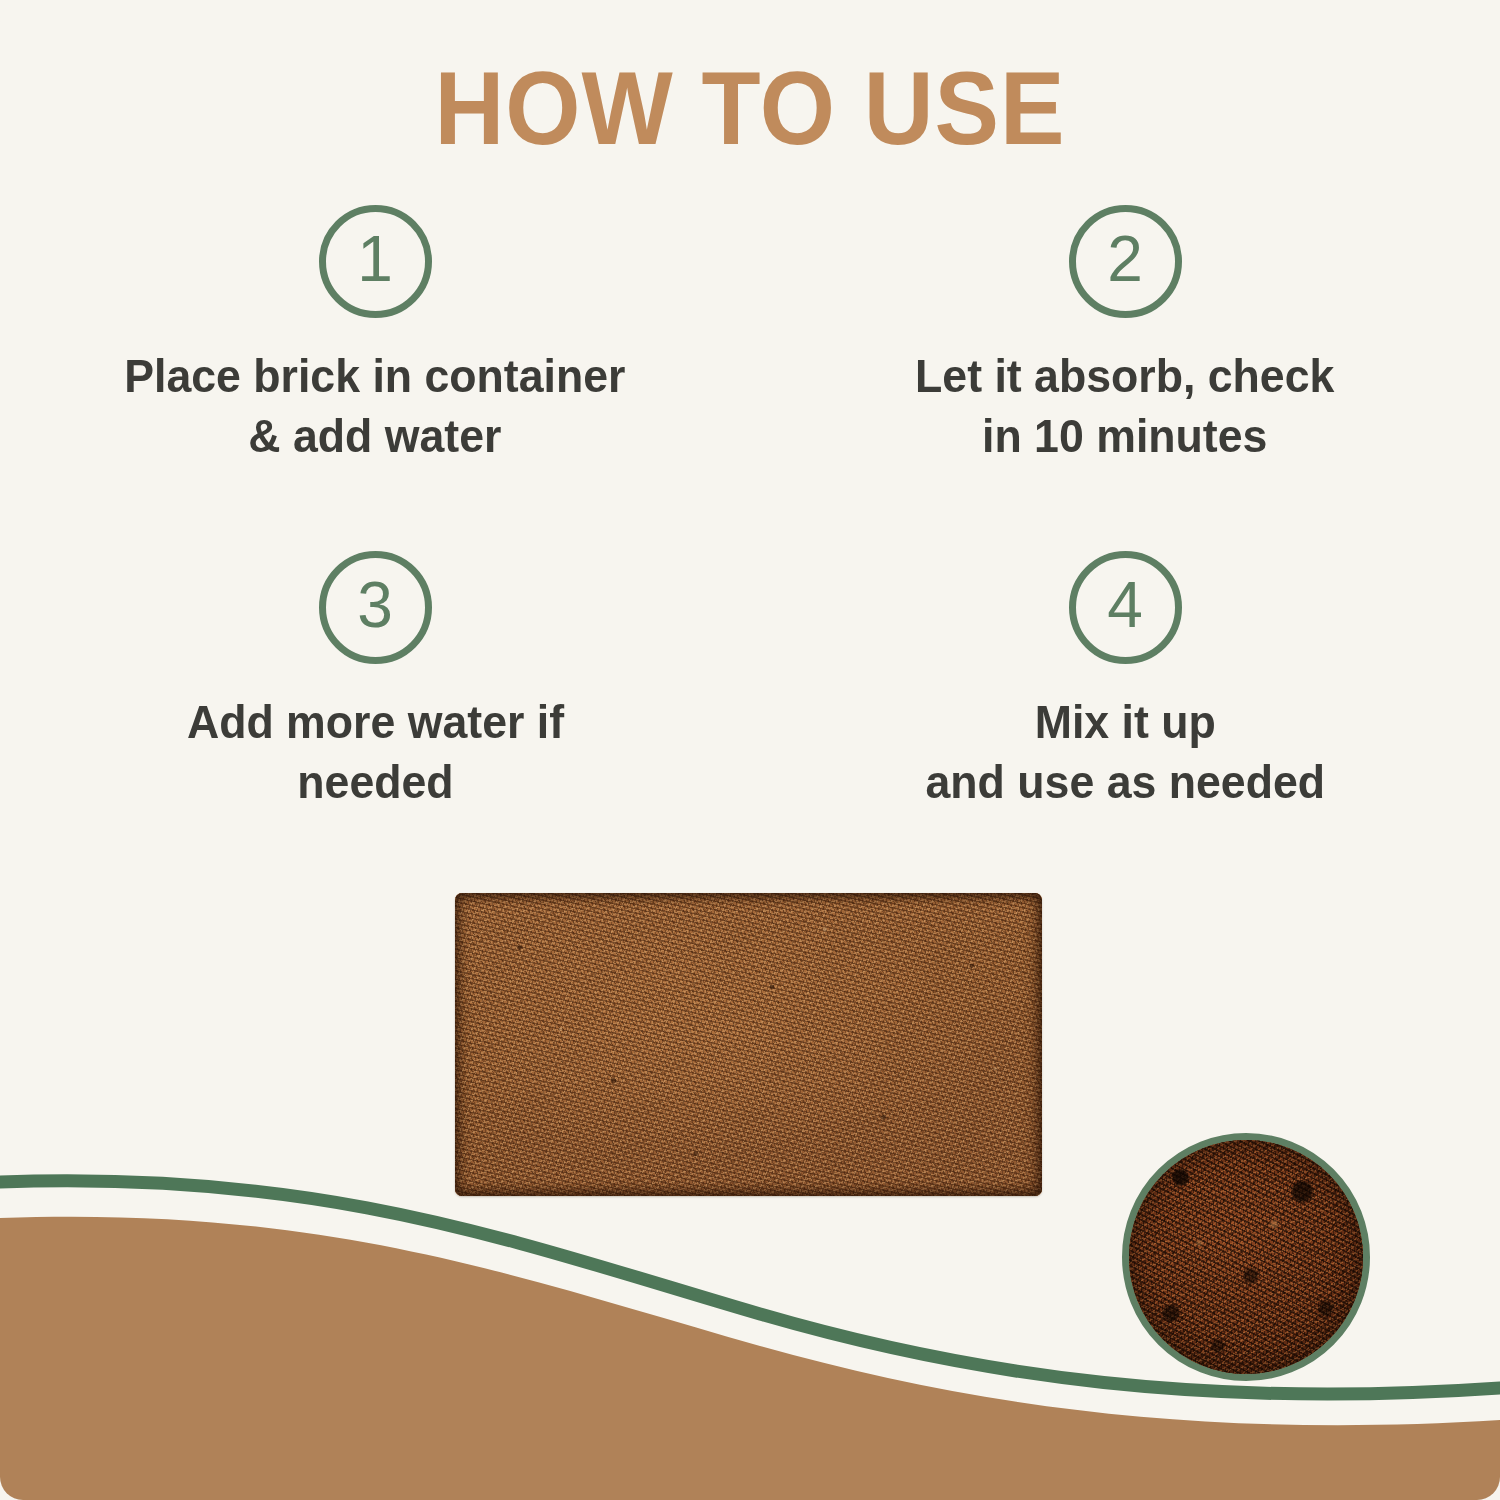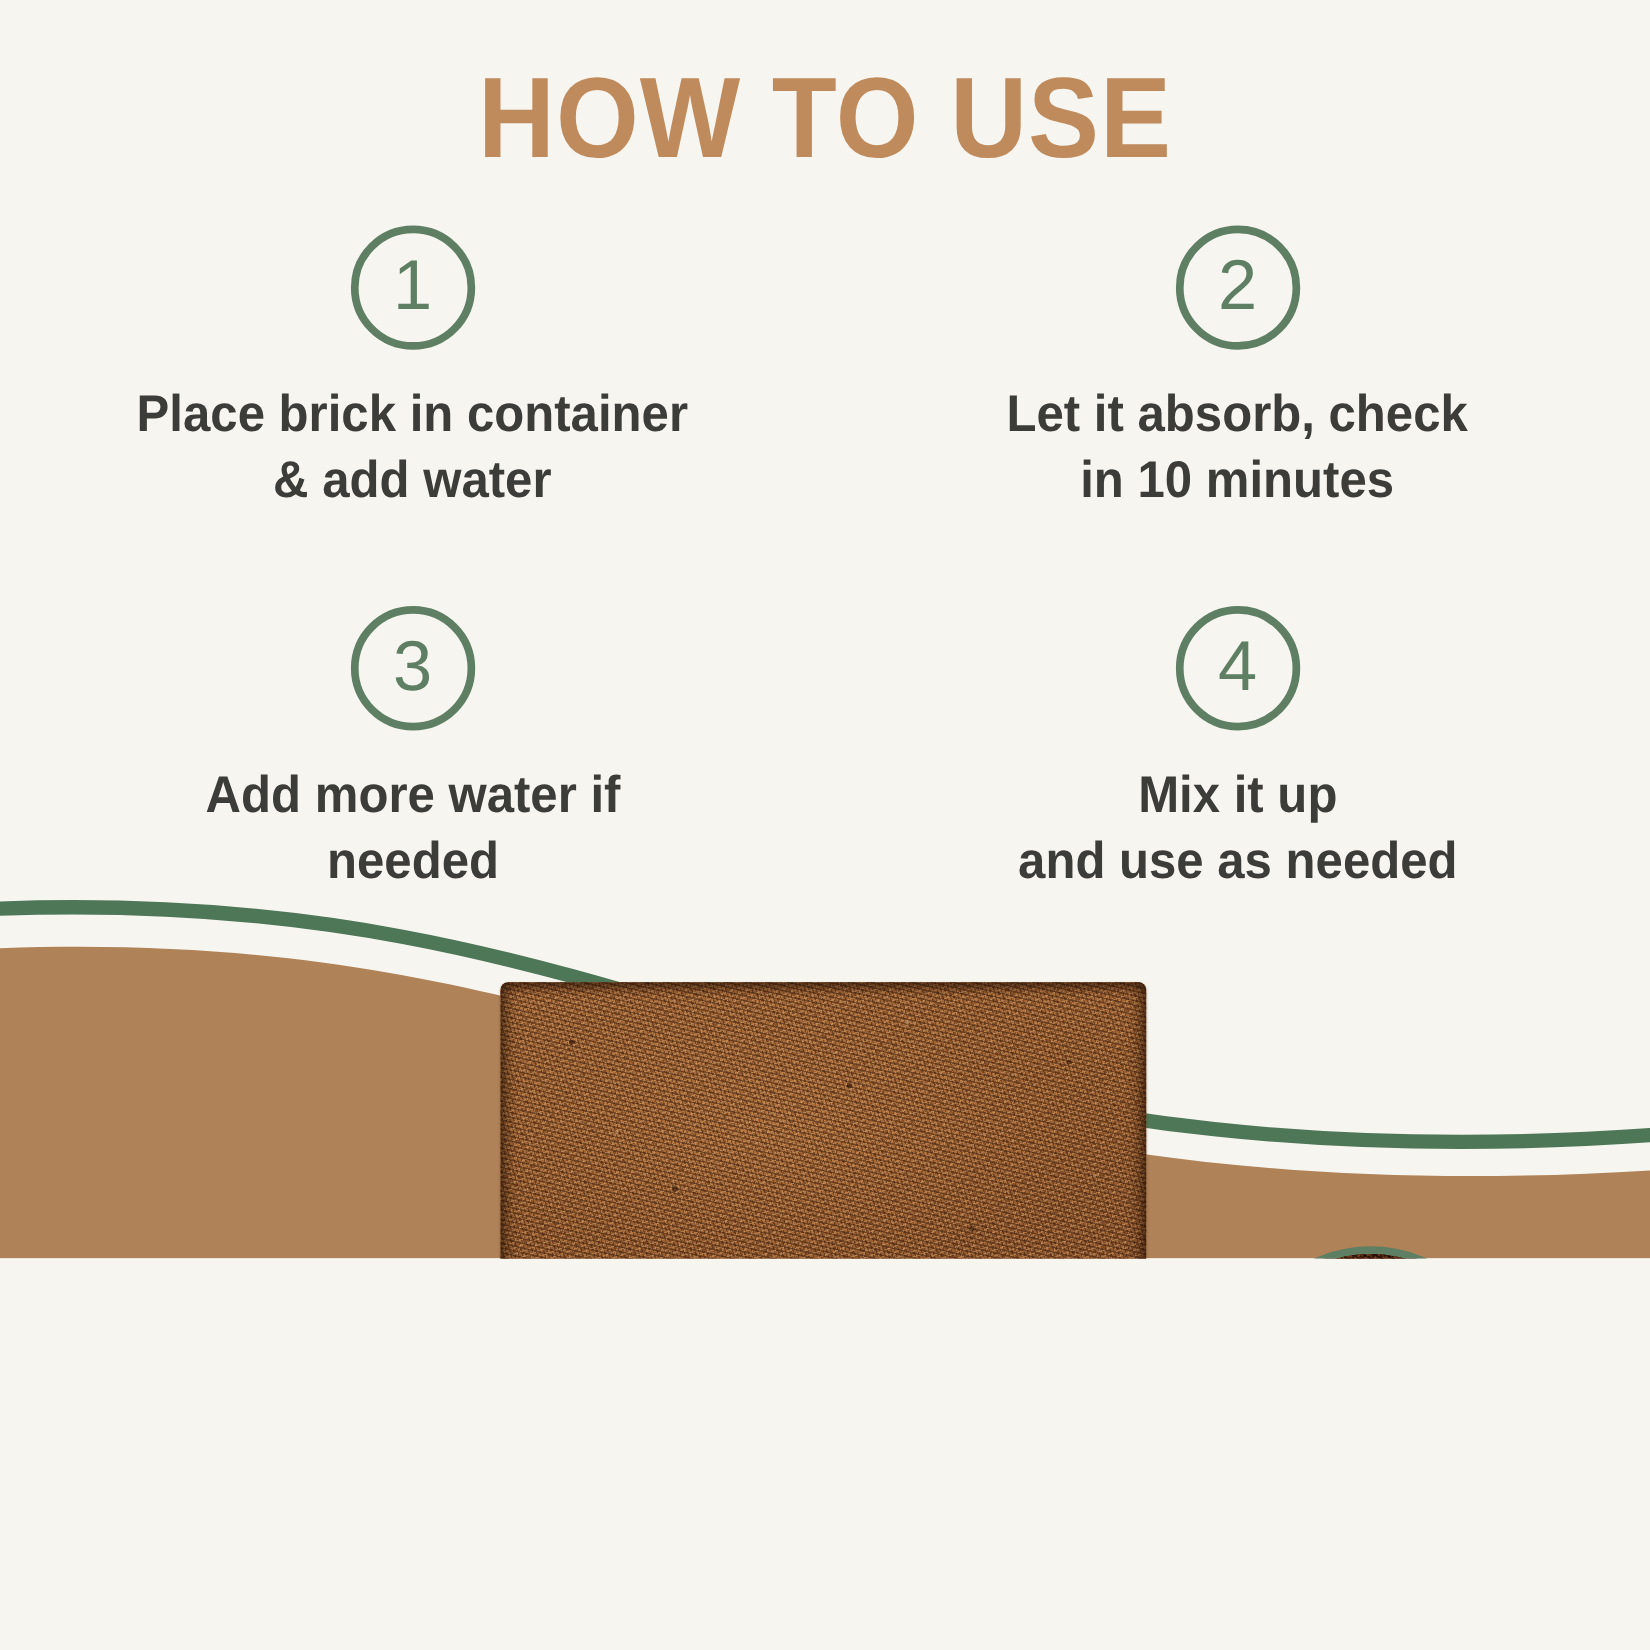--- a/index.html
+++ b/index.html
@@ -12,23 +12,24 @@
     background: #F7F5EF;
     font-family: "Liberation Sans", sans-serif;
     overflow: hidden;
     position: relative;
   }
 
   #infographic {
     position: absolute;
     inset: 0;
     width: 1500px;
-    height: 1144px;
+    height: 1500px;
     background: #F7F5EF;
     overflow: hidden;
+    border-radius: 23px;
   }
 
   
   .title {
     position: absolute;
     top: 54px;
     left: 0;
     width: 1500px;
     text-align: center;
     font-family: "Liberation Sans", sans-serif;

